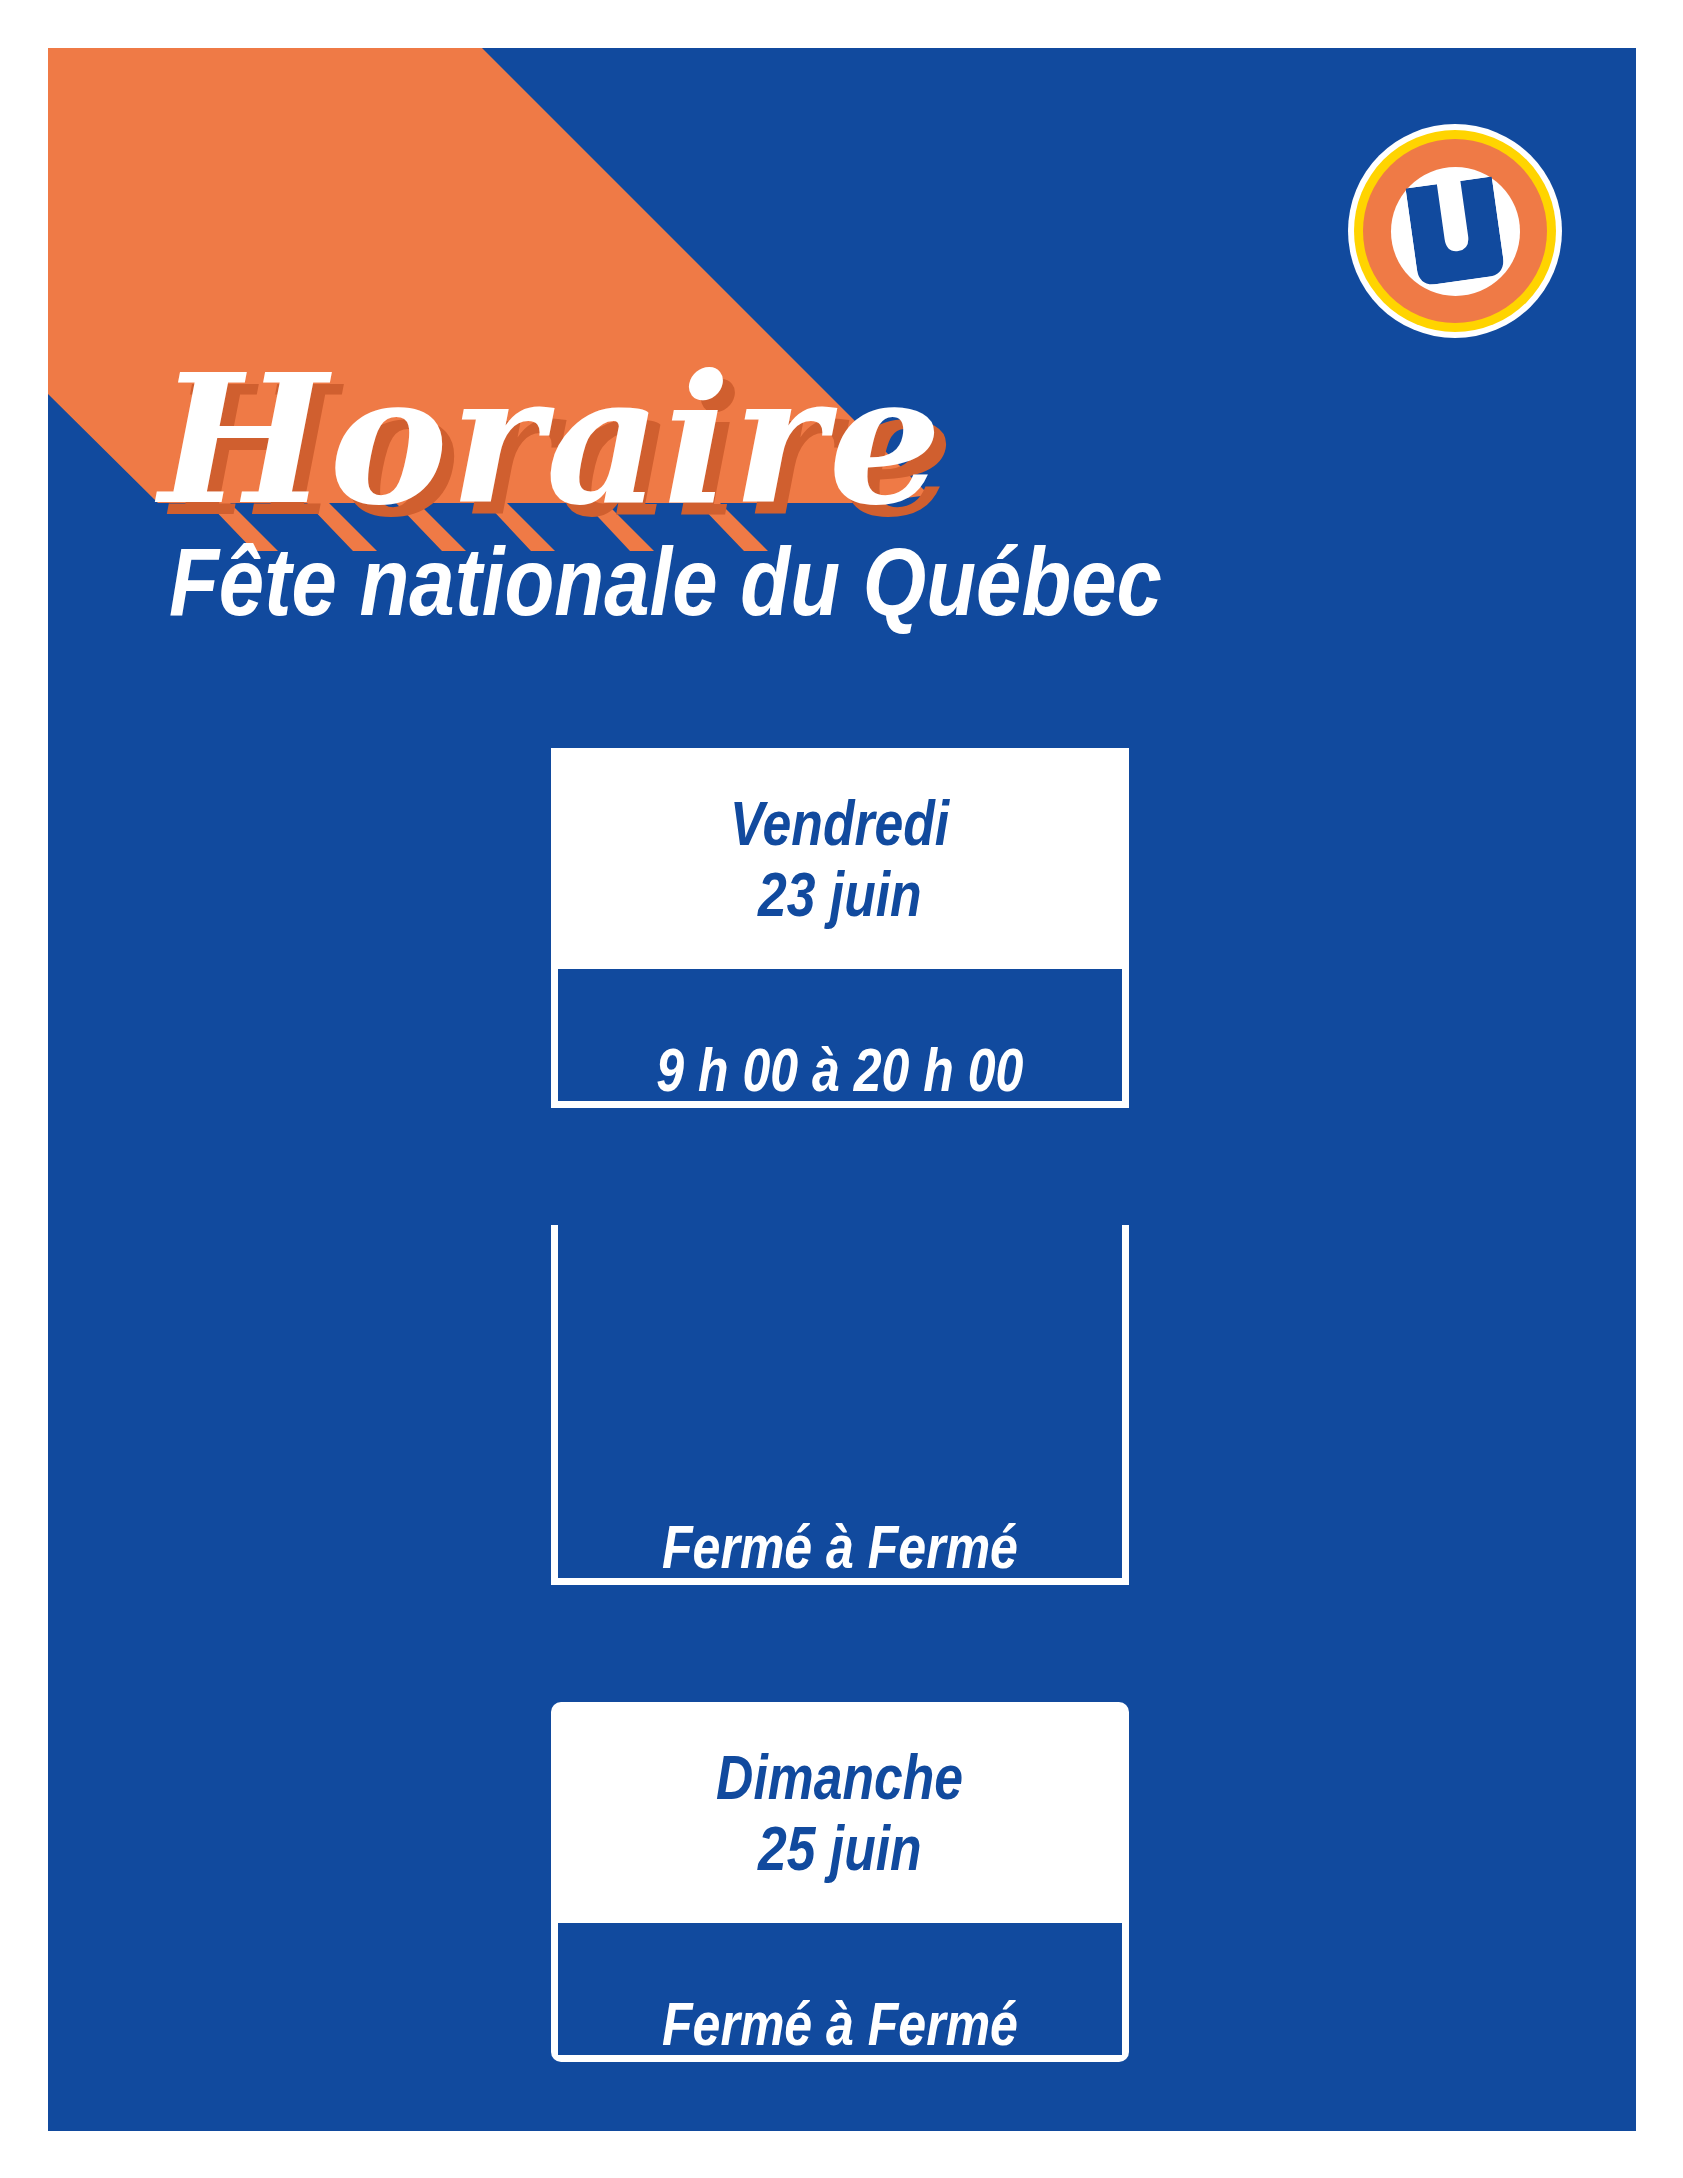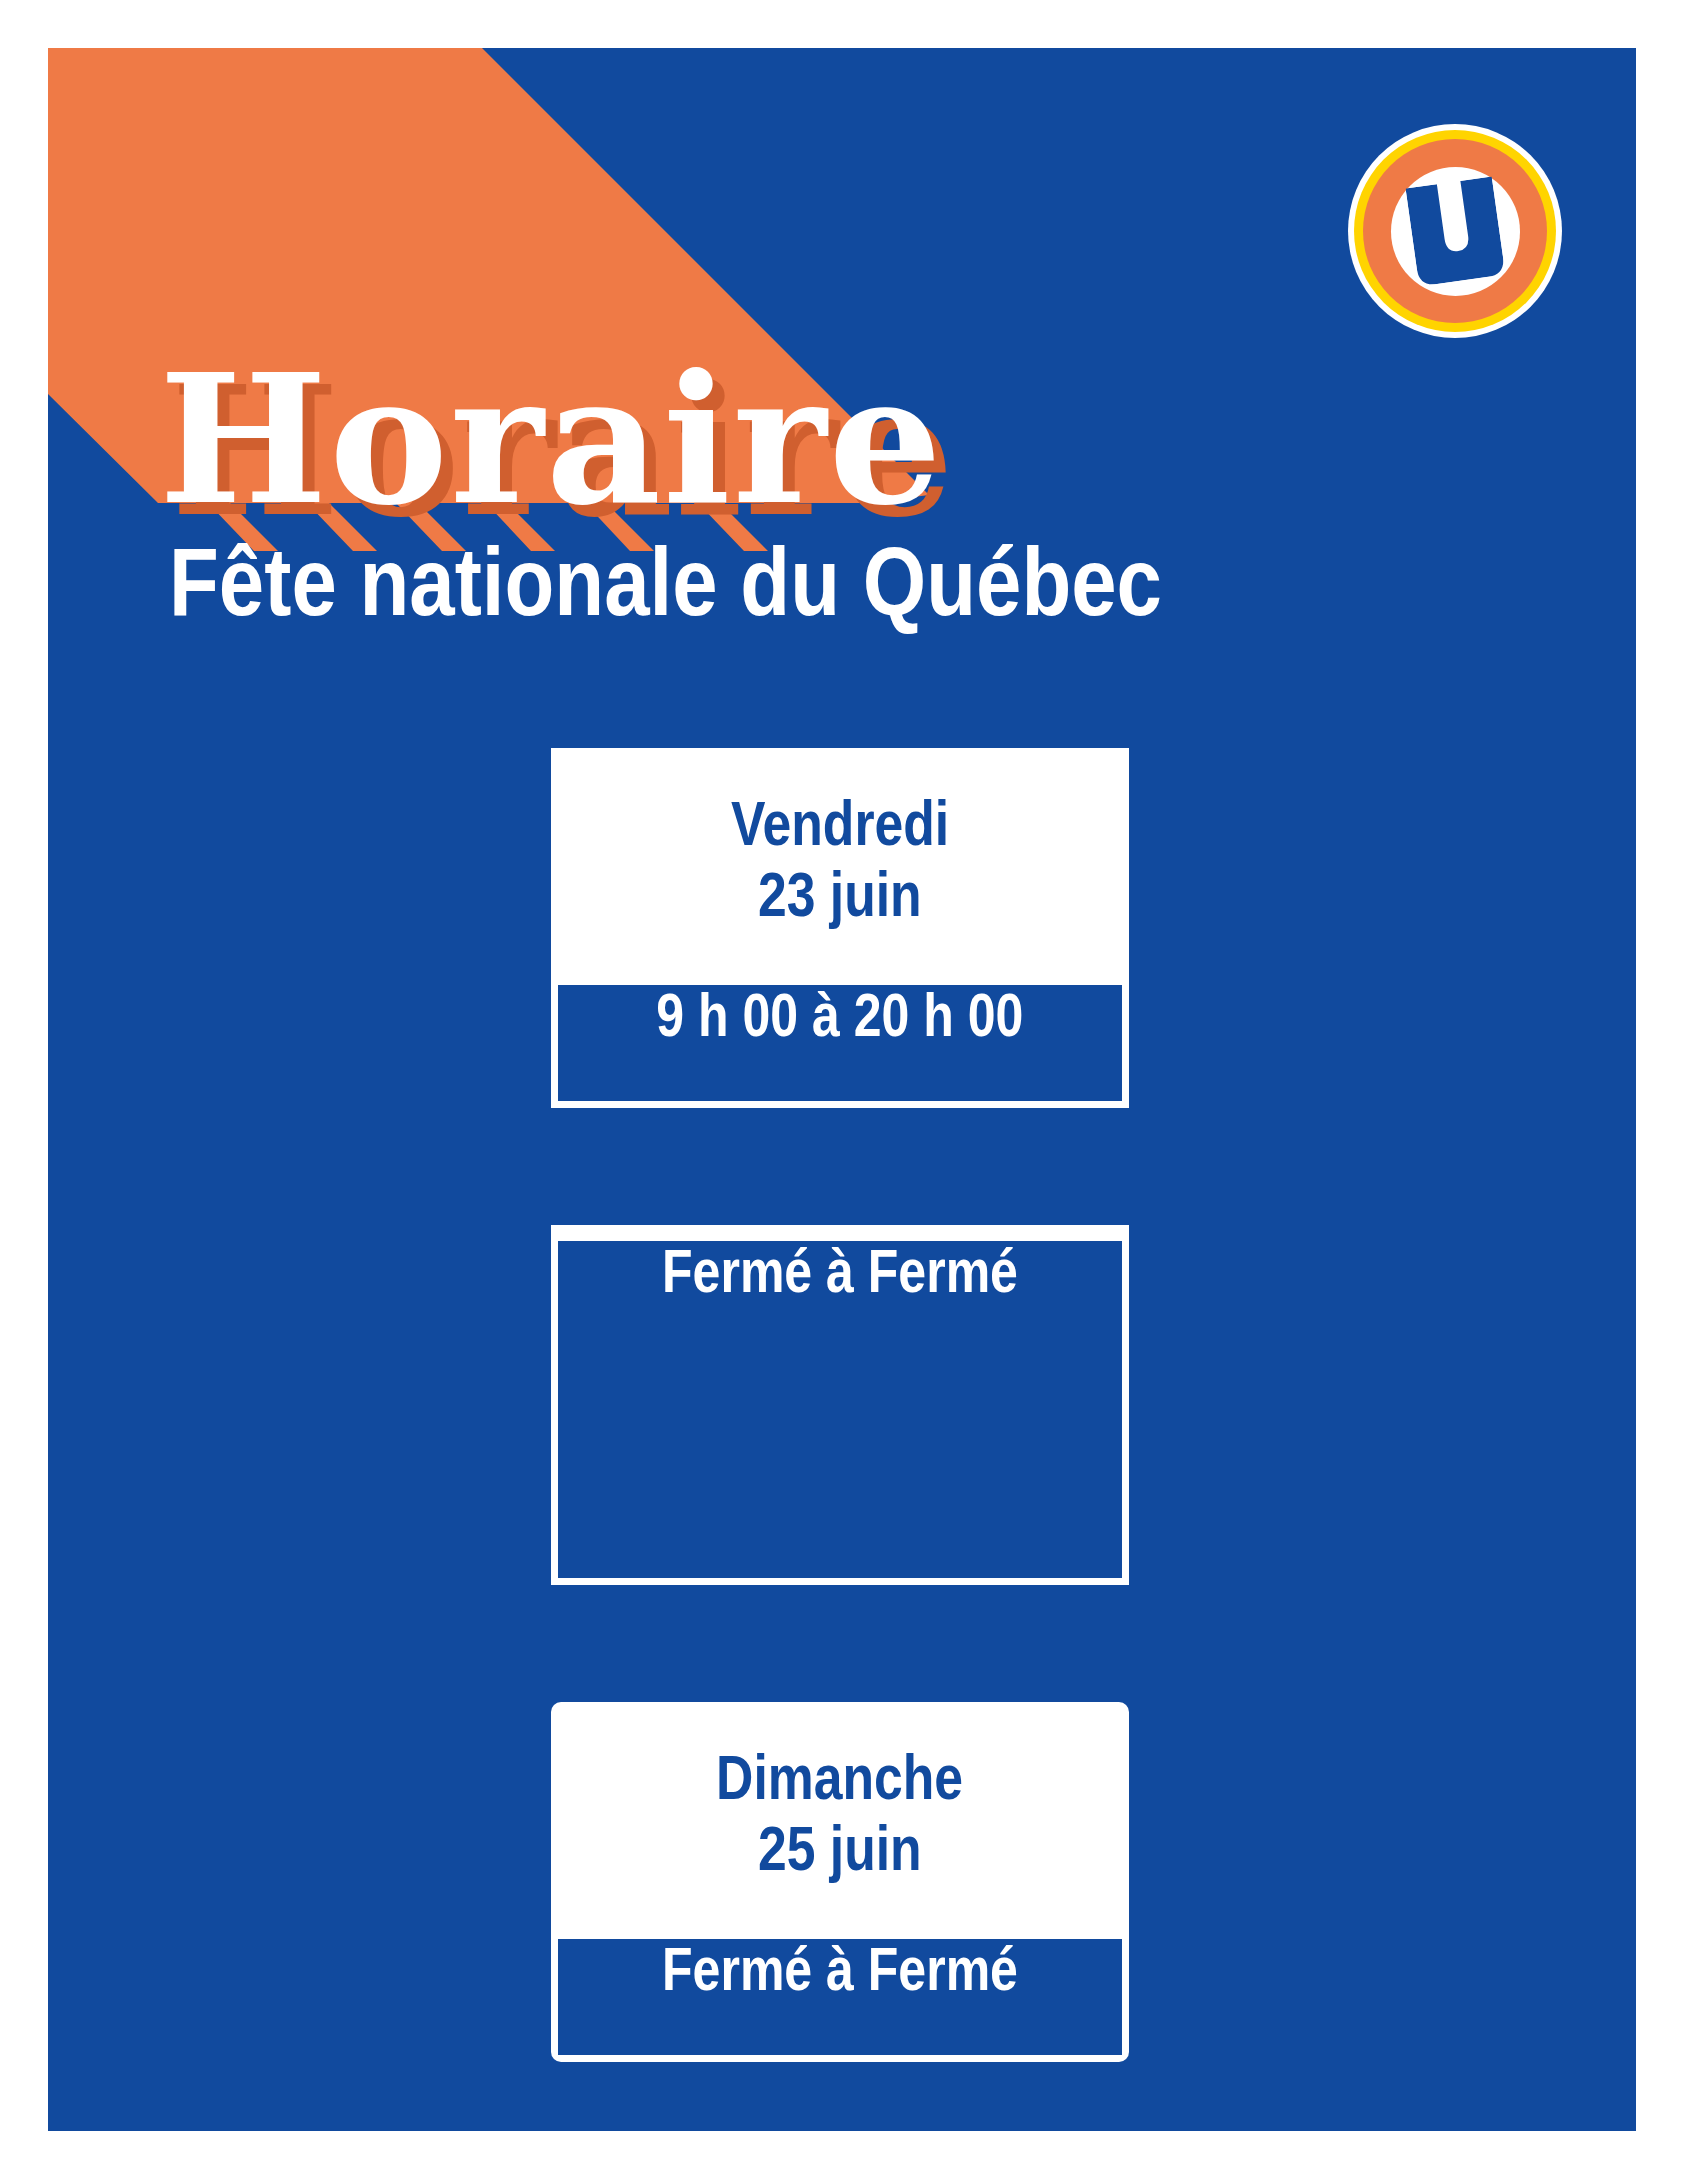--- a/index.html
+++ b/index.html
@@ -1,19 +1,19 @@
 <!DOCTYPE html>
 <html><head>
 <meta charset="utf-8">
 <style>
   html,body{margin:0;padding:0;}
   .page{position:relative;width:1683px;height:2178px;background:#ffffff;
         font-family:"Liberation Sans",sans-serif;overflow:hidden;}
   .panel{position:absolute;left:48px;top:48px;width:1588px;height:2083px;
-         background:var(--blue);}
+         background:var(--blue);font-style:italic;}
   
   .band{position:absolute;left:0;top:0;width:100%;height:100%;background:var(--orange);
         clip-path:polygon(0px 0px,434px 0px,881px 447px,819px 455px,
         672px 455px,720px 503px,696px 503px,650px 455px,
         558px 455px,606px 503px,582px 503px,537px 455px,
         459px 455px,507px 503px,483px 503px,438px 455px,
         370px 455px,418px 503px,394px 503px,348px 455px,
         281px 455px,329px 503px,305px 503px,259px 455px,
         182px 455px,230px 503px,206px 503px,160px 455px,
         110px 455px,0px 346px);}
@@ -35,22 +35,22 @@
         display:grid;place-items:center;}
   .logo svg{transform:rotate(-8deg);}
   
   .card{position:absolute;left:503px;width:578px;height:360px;background:#ffffff;
         box-sizing:border-box;padding:0 7px 7px 7px;display:flex;flex-direction:column;}
   .card.c1{top:700px;} .card.c2{top:1177px;} .card.c3{top:1654px;border-radius:10px;}
   .day-block{height:221px;display:flex;flex-direction:column;justify-content:center;
              align-items:center;gap:6px;color:var(--blue);font-weight:bold;}
   .day-line{display:inline-block;font-size:63px;line-height:65px;
             transform:scaleX(.82);transform-origin:center;white-space:nowrap;}
-  .hours-box{flex:1;background:var(--blue);display:flex;align-items:flex-start;
-             justify-content:center;margin-top:16px;}
+  .hours-box{flex:1;background:var(--blue);display:flex;align-items:flex-end;
+             justify-content:center;}
   .hours-line{display:inline-block;color:#ffffff;font-weight:bold;font-size:61px;
               line-height:1;transform:scaleX(.82);transform-origin:center;white-space:nowrap;}
 </style>
 </head>
 <body>
 
 <div class="page" style="--blue: #114a9e; --orange: #ef7a46; --orange-shadow: #d05f2f; --yellow: #ffd400;">
   <div class="panel">
 
     <div class="band"></div>

